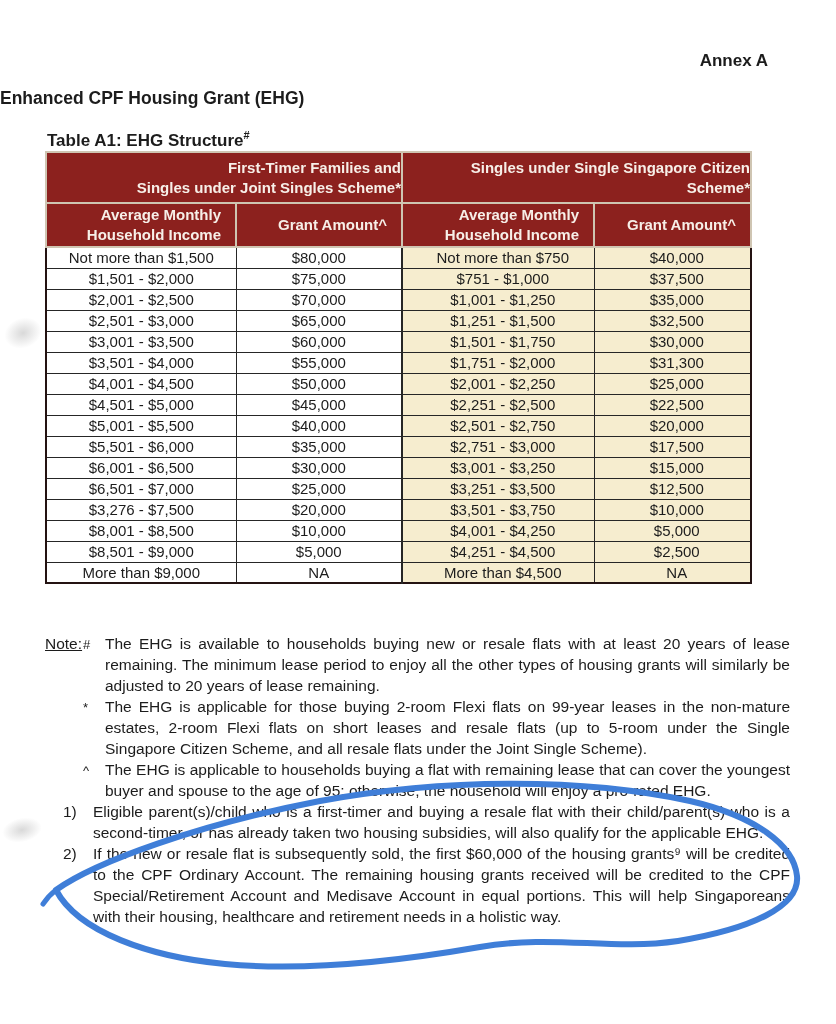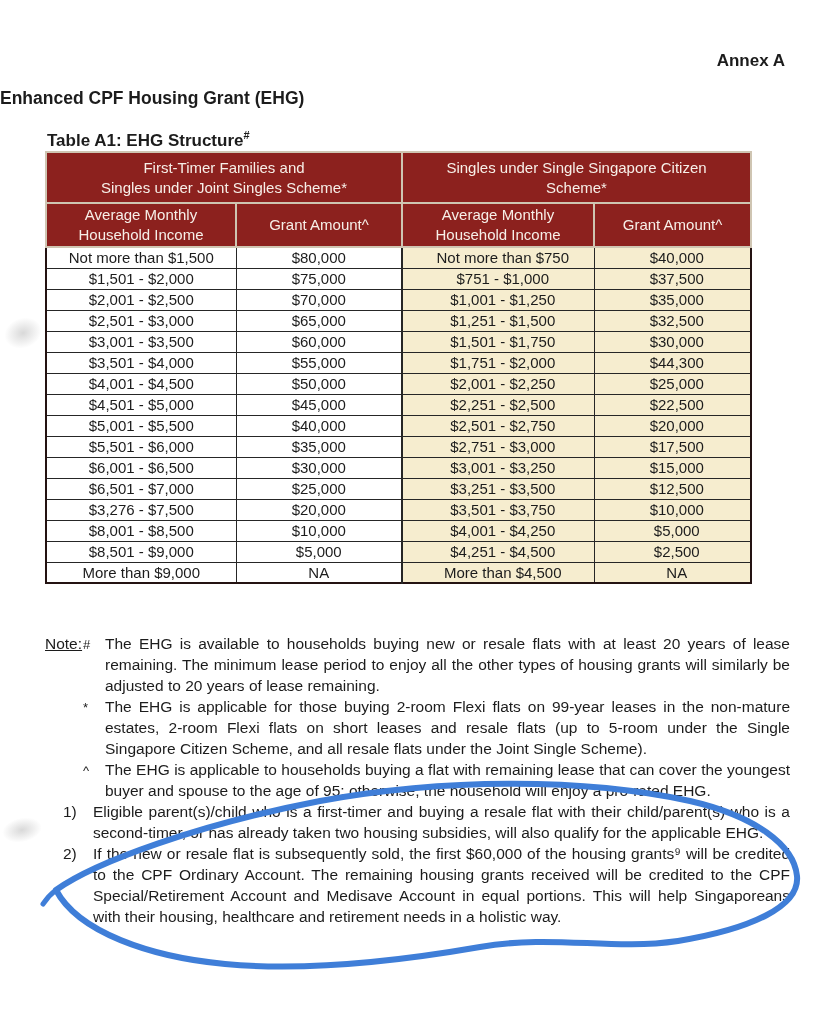--- a/index.html
+++ b/index.html
@@ -6,29 +6,29 @@
     --red:#8c211e;
     --beige:#f6edcf;
     --headtext:#f7efe8;
     --text:#1c1c1c;
     --blue:#3f7ed8;
   }
   *{margin:0;padding:0;box-sizing:border-box;}
   body{background:#ffffff;font-family:"Liberation Sans","DejaVu Sans",sans-serif;color:var(--text);}
   .page{position:relative;width:836px;height:1024px;background:#fff;overflow:hidden;margin:0 auto;}
 
-  .annex{position:absolute;top:51px;right:51px;font-size:17px;font-weight:bold;}
+  .annex{position:absolute;top:51px;right:68px;font-size:17px;font-weight:bold;}
   .title{position:absolute;top:88px;left:0;width:790px;text-align:left;font-size:17.5px;font-weight:bold;}
   .caption{position:absolute;top:129px;left:47px;font-size:17px;font-weight:bold;}
   .caption sup{font-size:11px;}
 
   table.ehg{position:absolute;top:151px;left:45px;width:705px;table-layout:fixed;
     border-collapse:collapse;border:2.5px solid #241312;font-size:15px;}
-  table.ehg thead th{background:var(--red);color:var(--headtext);font-weight:normal;
-    border:2px solid #cfc5b2;text-align:center;line-height:20px;}
+  table.ehg thead th{background:var(--red);color:var(--headtext);font-weight:bold;
+    border:2px solid #cfc5b2;text-align:right;line-height:20px;}
   tr.group-row th{height:51px;}
   tr.colhead-row th{height:44px;padding:0 14px;}
   tr.colhead-row th{border-bottom:2.5px solid #1a1a1a;}
   table.ehg tbody td{border:1.5px solid #262626;height:21px;text-align:center;
     vertical-align:middle;background:#fff;padding:0;}
   table.ehg tbody td.beige{background:var(--beige);padding-left:9px;}
   table.ehg tbody td.mid, tr.colhead-row th.mid{border-right-width:2.5px;}
   table.ehg tbody td.mid{border-right-color:#262626;}
 
   .notes{position:absolute;top:633px;left:45px;width:745px;font-size:15.5px;line-height:21px;}
@@ -118,21 +118,21 @@
     <td>$3,001 - $3,500</td>
     <td class="mid">$60,000</td>
     <td class="beige">$1,501 - $1,750</td>
     <td class="beige">$30,000</td>
   </tr>
 
   <tr>
     <td>$3,501 - $4,000</td>
     <td class="mid">$55,000</td>
     <td class="beige">$1,751 - $2,000</td>
-    <td class="beige">$44,300</td>
+    <td class="beige">$31,300</td>
   </tr>
 
   <tr>
     <td>$4,001 - $4,500</td>
     <td class="mid">$50,000</td>
     <td class="beige">$2,001 - $2,250</td>
     <td class="beige">$25,000</td>
   </tr>
 
   <tr>

